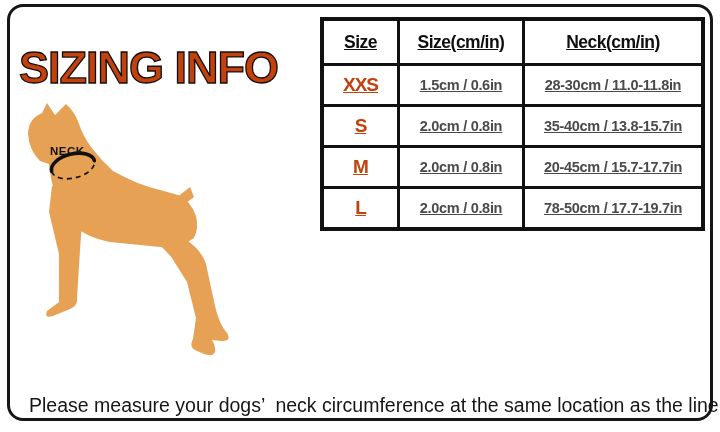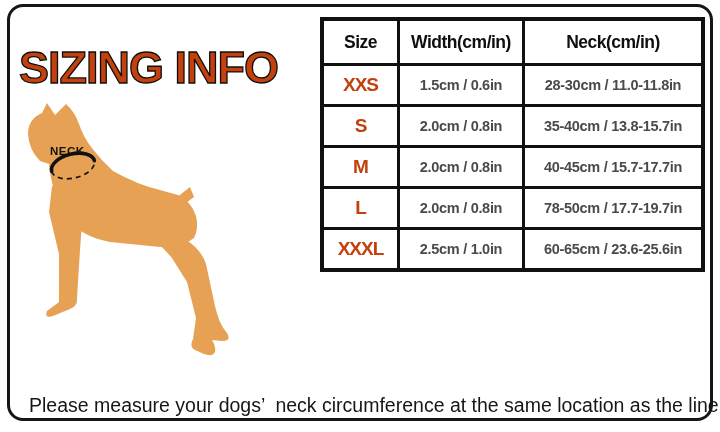--- a/index.html
+++ b/index.html
@@ -19,21 +19,21 @@
     margin-top:30px;
   }
   .dog-wrap{position:absolute;left:10px;top:95px;width:235px;height:265px;}
   .size-table{
     position:absolute;left:320px;top:17px;
     border-collapse:collapse;table-layout:fixed;width:375px;
     border:4px solid #111111;
   }
   .size-table th,.size-table td{
     border:3px solid #111111;text-align:center;vertical-align:middle;
-    padding:0;overflow:hidden;white-space:nowrap;
+    padding:0;overflow:hidden;white-space:nowrap;text-decoration:underline;
   }
   .size-table th{
     height:42px;font-size:17.5px;font-weight:bold;color:#0f0f0f;letter-spacing:-0.5px;
   }
   .size-table td{height:38px;}
   .size-cell{font-size:19px;font-weight:bold;color:#c2410c;letter-spacing:-1px;}
   .val-cell{font-size:14.5px;font-weight:bold;color:#4a4a4a;letter-spacing:-0.3px;margin-top:20px;}
   .footnote{
     position:absolute;left:29px;top:394px;
     font-size:19.5px;color:#161616;white-space:pre;
@@ -94,46 +94,41 @@
       <path d="M 51 166 A 22 12 0 0 0 95 166" fill="none" stroke="#111111" stroke-width="1.7" stroke-dasharray="5 4"></path>
     </g>
     <text x="50" y="155" font-family="Liberation Sans, sans-serif" font-size="11.5" font-weight="bold" fill="#111111" letter-spacing="0.5">NECK</text>
   </svg>
 </div>
 
 <table class="size-table">
   <thead>
     <tr>
       <th style="width:73px">Size</th>
-      <th style="width:122px">Width(cm/in)</th>
+      <th style="width:122px">Size(cm/in)</th>
       <th style="width:176px">Neck(cm/in)</th>
     </tr>
   </thead>
   <tbody>
       <tr>
         <td class="size-cell">XXS</td>
         <td class="val-cell">1.5cm / 0.6in</td>
         <td class="val-cell">28-30cm / 11.0-11.8in</td>
       </tr>
       <tr>
         <td class="size-cell">S</td>
         <td class="val-cell">2.0cm / 0.8in</td>
         <td class="val-cell">35-40cm / 13.8-15.7in</td>
       </tr>
       <tr>
         <td class="size-cell">M</td>
         <td class="val-cell">2.0cm / 0.8in</td>
-        <td class="val-cell">40-45cm / 15.7-17.7in</td>
+        <td class="val-cell">20-45cm / 15.7-17.7in</td>
       </tr>
       <tr>
         <td class="size-cell">L</td>
         <td class="val-cell">2.0cm / 0.8in</td>
         <td class="val-cell">78-50cm / 17.7-19.7in</td>
-      </tr>
-      <tr>
-        <td class="size-cell">XXXL</td>
-        <td class="val-cell">2.5cm / 1.0in</td>
-        <td class="val-cell">60-65cm / 23.6-25.6in</td>
       </tr>
     </tbody>
 </table>
 
 <div class="footnote">Please measure your dogs’  neck circumference at the same location as the line.</div>
 
 </body></html>

